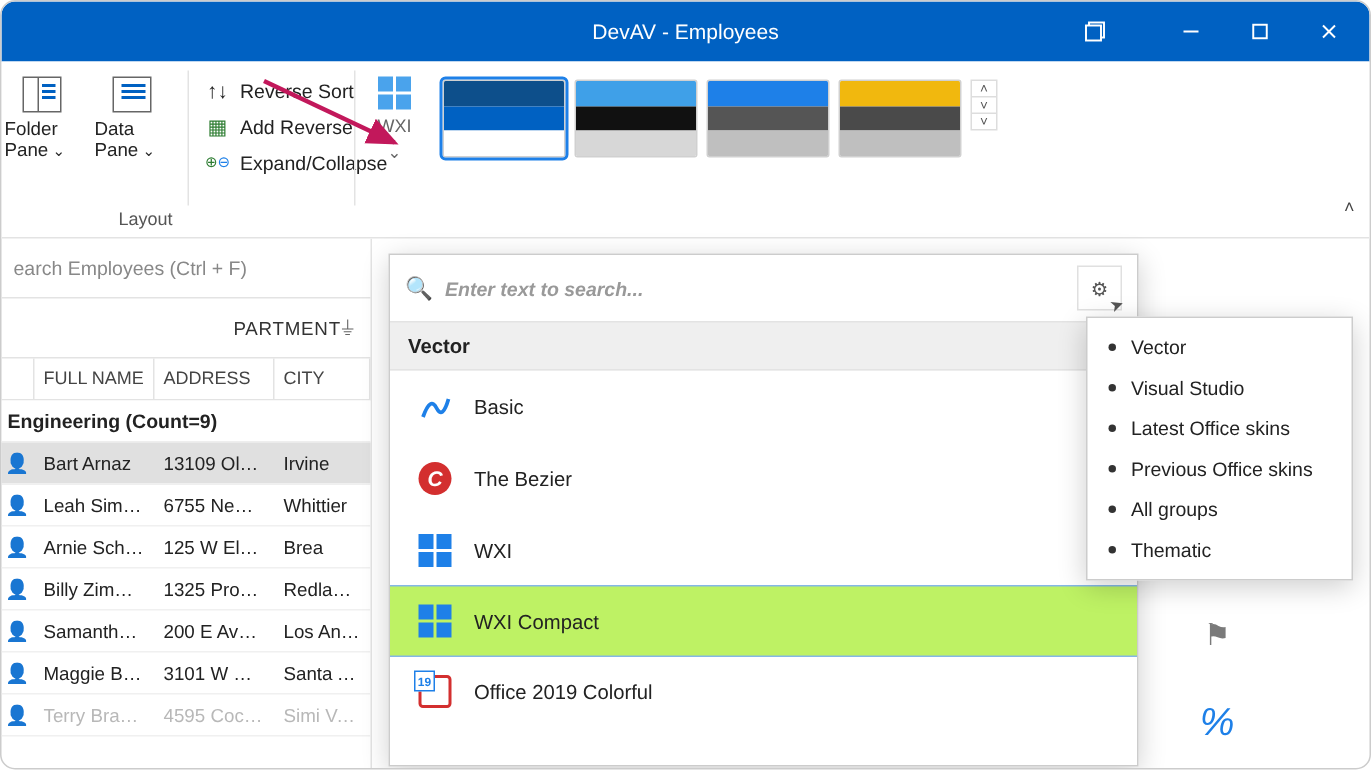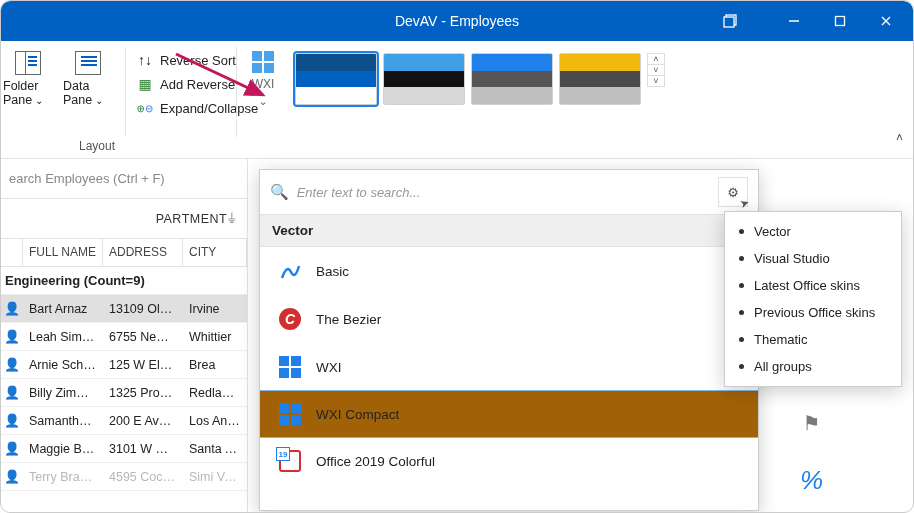--- a/index.html
+++ b/index.html
@@ -51,21 +51,21 @@
   .row .cell { padding:0 6px; overflow:hidden; white-space:nowrap; text-overflow:ellipsis;}
   .row .c0 { display:flex; align-items:center; justify-content:center; color:#b0c7dc; font-size:13px;}
   .popup { position:absolute; left:258px; top:168px; width:500px; height:342px; background:#fff; border:1px solid #ccc; box-shadow:0 4px 18px rgba(0,0,0,.2); z-index:10; overflow:hidden;}
   .popup .searchrow { display:flex; align-items:center; height:44px; padding:0 10px; gap:8px; background:#fff;}
   .popup .searchfield { flex:1; display:flex; align-items:center; color:#999; gap:8px;}
   .popup .gear { width:30px; height:30px; border:1px solid #e0e0e0; display:flex; align-items:center; justify-content:center; color:#555; position:relative;}
   .popup .gear .cursor { position:absolute; right:-2px; bottom:-4px; font-size:11px; transform:rotate(-20deg);}
   .catheader { background:#efefef; font-weight:600; padding:8px 12px; font-size:13.5px; border-top:1px solid #e3e3e3; border-bottom:1px solid #e3e3e3;}
   .skinrow { display:flex; align-items:center; gap:14px; padding:10px 18px; height:48px; font-size:13.5px;}
   .skinrow .sicon { width:24px; height:24px; display:flex; align-items:center; justify-content:center;}
-  .skinrow.sel { background:#a16207; border:1px solid #84b7e6; margin:-1px;}
+  .skinrow.sel { background:#bef264; border:1px solid #84b7e6; margin:-1px;}
   .menu { position:absolute; left:723px; top:210px; width:178px; background:#fff; border:1px solid #ccc; box-shadow:0 4px 18px rgba(0,0,0,.2); z-index:20; padding:6px 0;}
   .menuitem { display:flex; align-items:center; gap:10px; padding:6px 14px; font-size:13px;}
   .menuitem .bul { width:5px; height:5px; background:#333; border-radius:50%;}
   .arrow { position:absolute; left:170px; top:48px; z-index:5;}
   .sidebadges { position:absolute; right:90px; top:410px; display:flex; flex-direction:column; gap:30px; align-items:center; z-index:3;}
   .flag { font-size:20px; color:#7a7a7a;}
   .pct { font-size:26px; color:#1e80e8; font-style:italic;}
 </style>
 </head>
 <body>
@@ -256,21 +256,21 @@
           <div class="cell c3">Simi Valley</div>
         </div>
       </div>
   </div>
 </div>
 
 <div class="popup">
   <div class="searchrow">
     <div class="searchfield">
       <span style="font-size:15px;color:#777;">🔍</span>
-      <span style="font-style:italic;">Enter text to search...</span>
+      <span style="font-style:italic;font-weight:bold;">Enter text to search...</span>
     </div>
     <div class="gear">
       <span>⚙</span>
       <span class="cursor">➤</span>
     </div>
   </div>
   <div class="catheader">Vector</div>
   <div id="skins">
       <div class="skinrow">
         <span class="sicon">
@@ -332,24 +332,24 @@
     <div class="menuitem">
       <span class="bul"></span>
       <span>Latest Office skins</span>
     </div>
     <div class="menuitem">
       <span class="bul"></span>
       <span>Previous Office skins</span>
     </div>
     <div class="menuitem">
       <span class="bul"></span>
+      <span>All groups</span>
+    </div>
+    <div class="menuitem">
+      <span class="bul"></span>
       <span>Thematic</span>
-    </div>
-    <div class="menuitem">
-      <span class="bul"></span>
-      <span>All groups</span>
     </div>
   </div>
 
 <div class="sidebadges">
   <span class="flag">⚑</span>
   <span class="pct">%</span>
 </div>
 
 </body></html>

